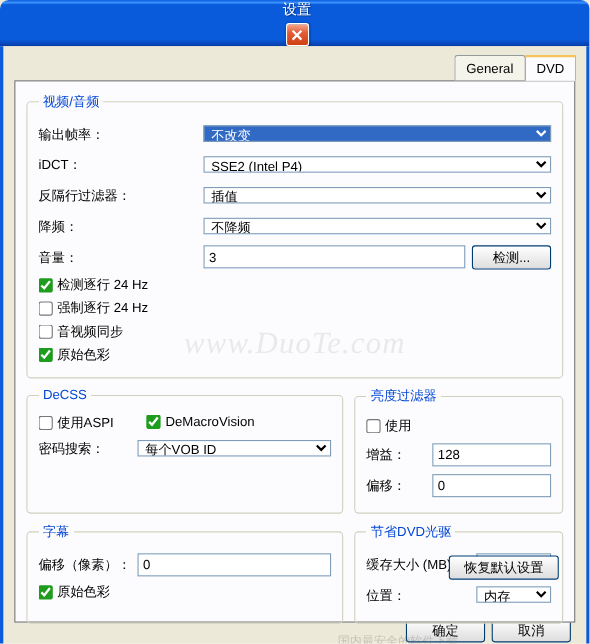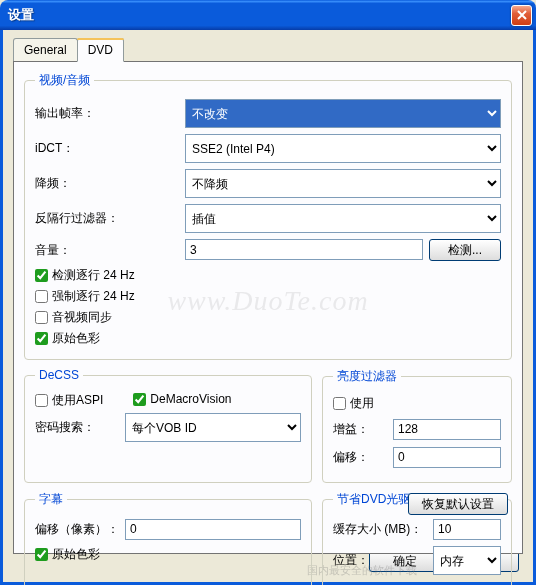--- a/index.html
+++ b/index.html
@@ -6,29 +6,30 @@
 body {
   font-family: "Microsoft YaHei", "SimSun", Tahoma, sans-serif;
   font-size: 12px;
   background: #ece9d8;
   width: 536px;
   height: 585px;
   overflow: hidden;
 }
 .titlebar {
   background: linear-gradient(to bottom, #0a5bdb 0%, #3d94ff 6%, #0a5bdb 10%, #0a5bdb 85%, #063ca8 100%);
-  height: 30px;
+  height: 42px;
   display: flex;
   align-items: center;
   padding: 0 4px 0 8px;
   color: #fff;
-  font-weight: bold;
+  font-weight: normal;
   font-size: 13px;
   border-radius: 8px 8px 0 0;
   position: relative;
+  flex-direction: column;
 }
 .titlebar .title { flex: 1; text-shadow: 1px 1px 1px rgba(0,0,0,0.4);}
 .close-btn {
   width: 21px; height: 21px;
   background: linear-gradient(to bottom, #f7a98d, #e15e38 40%, #cf3e13);
   border: 1px solid #fff;
   border-radius: 3px;
   color: #fff;
   font-weight: bold;
   display: flex; align-items: center; justify-content: center;
@@ -36,21 +37,21 @@
   cursor: pointer;
 }
 .window-body {
   border: 3px solid #0a5bdb;
   border-top: none;
   height: 555px;
   padding: 8px 10px 10px 10px;
   background: #ece9d8;
   position: relative;
 }
-.tabs { display: flex; position: relative; z-index: 2; }
+.tabs { display: flex; position: relative; z-index: 2; justify-content: flex-end; }
 .tab {
   padding: 4px 10px 3px 10px;
   border: 1px solid #919b9c;
   border-bottom: none;
   background: #f5f4ea;
   border-radius: 3px 3px 0 0;
   margin-right: -1px;
   cursor: pointer;
   position: relative;
 }
@@ -97,21 +98,21 @@
 }
 .form-label {
   width: 150px;
   flex-shrink: 0;
 }
 .form-label.narrow { width: 90px; }
 .form-label.mid { width: 60px; }
 .form-control { flex: 1; }
 select {
   width: 100%;
-  height: 29px;
+  height: 15px;
   border: 1px solid #7f9db9;
   background: #fff;
   font-size: 12px;
   padding-left: 2px;
 }
 select.highlighted {
   background: #316ac5;
   color: #fff;
 }
 input[type="text"] {
@@ -205,29 +206,29 @@
           <select class="highlighted"><option>不改变</option></select>
         </div>
       </div>
       <div class="form-row">
         <div class="form-label">iDCT：</div>
         <div class="form-control">
           <select><option>SSE2 (Intel P4)</option></select>
         </div>
       </div>
       <div class="form-row">
+        <div class="form-label">反隔行过滤器：</div>
+        <div class="form-control">
+          <select><option>插值</option></select>
+        </div>
+      </div>
+      <div class="form-row">
         <div class="form-label">降频：</div>
         <div class="form-control">
           <select><option>不降频</option></select>
-        </div>
-      </div>
-      <div class="form-row">
-        <div class="form-label">反隔行过滤器：</div>
-        <div class="form-control">
-          <select><option>插值</option></select>
         </div>
       </div>
       <div class="form-row volume-row">
         <div class="form-label">音量：</div>
         <div class="form-control" style="display:flex;">
           <input type="text" value="3" style="">
           <button class="btn">检测...</button>
         </div>
       </div>
 

